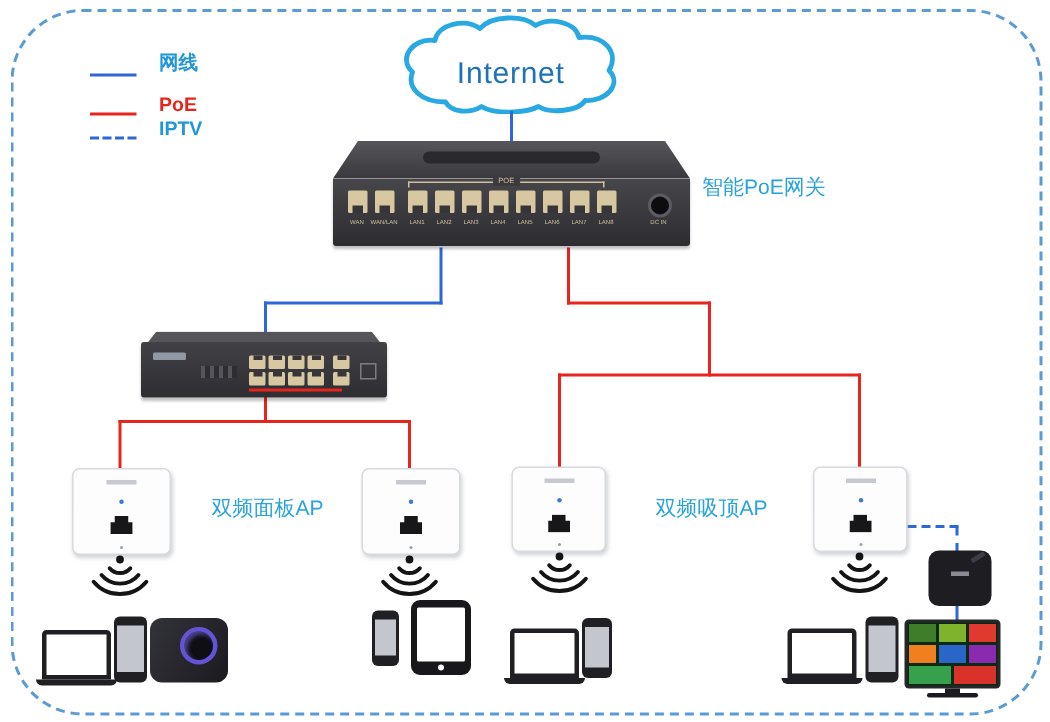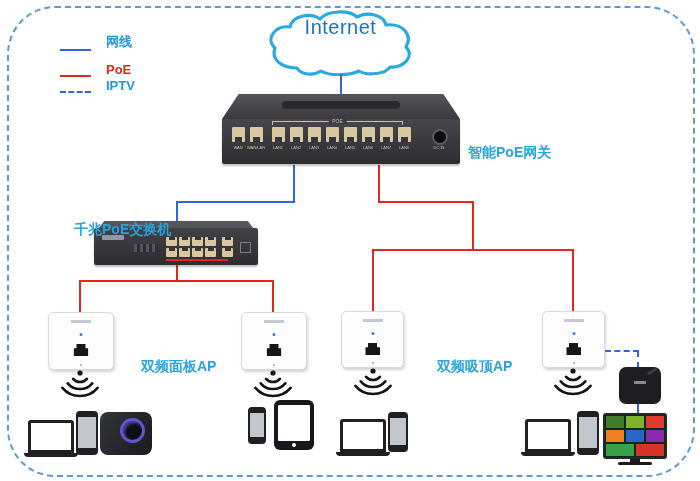--- a/index.html
+++ b/index.html
@@ -14,21 +14,21 @@
   .legend-line.red{border-top-color:#e8251d;}
   .legend-line.dashed{border-top-style:dashed;}
   .legend-label{font-size:13px;font-weight:700;color:#2196d9;}
   .legend-label.red{color:#e8251d;}
   
   .line{background:#2e67d8;}
   .line.red{background:#e8251d;}
   .dash-h{height:0;border-top:2px dashed #2e67d8;}
   .dash-v{width:0;border-left:2px dashed #2e67d8;}
   
-  .cn-label{font-size:14px;font-weight:700;color:#29a3dc;white-space:nowrap;margin-top:28px;}
+  .cn-label{font-size:14px;font-weight:400;color:#29a3dc;white-space:nowrap;}
   
   #cloud-text{width:155px;text-align:center;font-size:20px;font-weight:500;color:#1e73b8;letter-spacing:.5px;}
   
   #gateway{left:222px;top:94px;width:238px;height:72px;}
   #gw-top{left:0;top:0;width:238px;height:25px;background:linear-gradient(#55555a,#3a3a3e);
           clip-path:polygon(7% 0,93% 0,100% 100%,0 100%);}
   #gw-logo{left:60px;top:7px;width:118px;height:8px;background:#2a2a2e;border-radius:4px;}
   #gw-front{left:0;top:25px;width:238px;height:45px;background:linear-gradient(#47474b,#2d2d31);
             border-radius:0 0 2px 2px;box-shadow:0 2px 2px rgba(0,0,0,.25);}
   .port{position:absolute;top:8px;width:13px;height:15px;background:#d8c8a2;border-radius:1px;}
@@ -102,21 +102,21 @@
       <span class="legend-line dashed"></span>
       <span class="legend-label">IPTV</span>
     </div>
   </div>
 
   <svg class="abs" style="left:263px;top:10px;" width="158" height="66" viewBox="0 0 158 66">
     <path d="M34 58 C18 58 8 49 12 38 C2 29 12 15 27 17 C29 6 47 2 57 9 C65 0 86 0 94 7
              C104 1 121 5 123 15 C140 13 150 25 143 37 C152 46 141 58 127 57 C123 64 104 66 96 61
              C86 66 66 66 58 61 C50 66 38 65 34 58 Z" fill="#ffffff" stroke="#29a9e1" stroke-width="3.2" stroke-linejoin="round"></path>
   </svg>
-  <div class="abs" id="cloud-text" style="left:263px;top:16px;text-align:center;">Internet</div>
+  <div class="abs" id="cloud-text" style="left:263px;top:38px;text-align:center;">Internet</div>
 
   <div class="abs line" style="left:340px;top:74px;width:2px;height:21px;"></div>
   <div class="abs line" style="left:293px;top:165px;width:2px;height:38px;"></div>
   <div class="abs line" style="left:176px;top:201px;width:119px;height:2px;"></div>
   <div class="abs line" style="left:176px;top:201px;width:2px;height:22px;"></div>
 
   <div class="abs line red" style="left:378px;top:165px;width:2px;height:38px;"></div>
   <div class="abs line red" style="left:378px;top:201px;width:96px;height:2px;"></div>
   <div class="abs line red" style="left:472px;top:201px;width:2px;height:50px;"></div>
   <div class="abs line red" style="left:372px;top:249px;width:202px;height:2px;"></div>
@@ -177,21 +177,20 @@
       <div class="swport" style="left:72px;top:20px;"></div>
       <div class="swport" style="left:85px;top:20px;"></div>
       <div class="swport" style="left:98px;top:20px;"></div>
       <div class="swport" style="left:111px;top:20px;"></div>
       <div class="swport" style="left:128px;top:9px;"></div>
       <div class="swport" style="left:128px;top:20px;"></div>
       <div class="abs" id="sw-red-stripe"></div>
       <div class="abs" id="sw-sfp"></div>
     </div>
   </div>
-  <div class="abs cn-label" style="left:74px;top:193px;">千兆PoE交换机</div>
 
   <div class="abs ap" style="left:48px;top:312px;">
     <div class="ap-logo"></div>
     <div class="ap-led"></div>
     <div class="ap-port"></div>
     <div class="ap-dot"></div>
   </div>
   <div class="abs ap" style="left:241px;top:312px;">
     <div class="ap-logo"></div>
     <div class="ap-led"></div>

